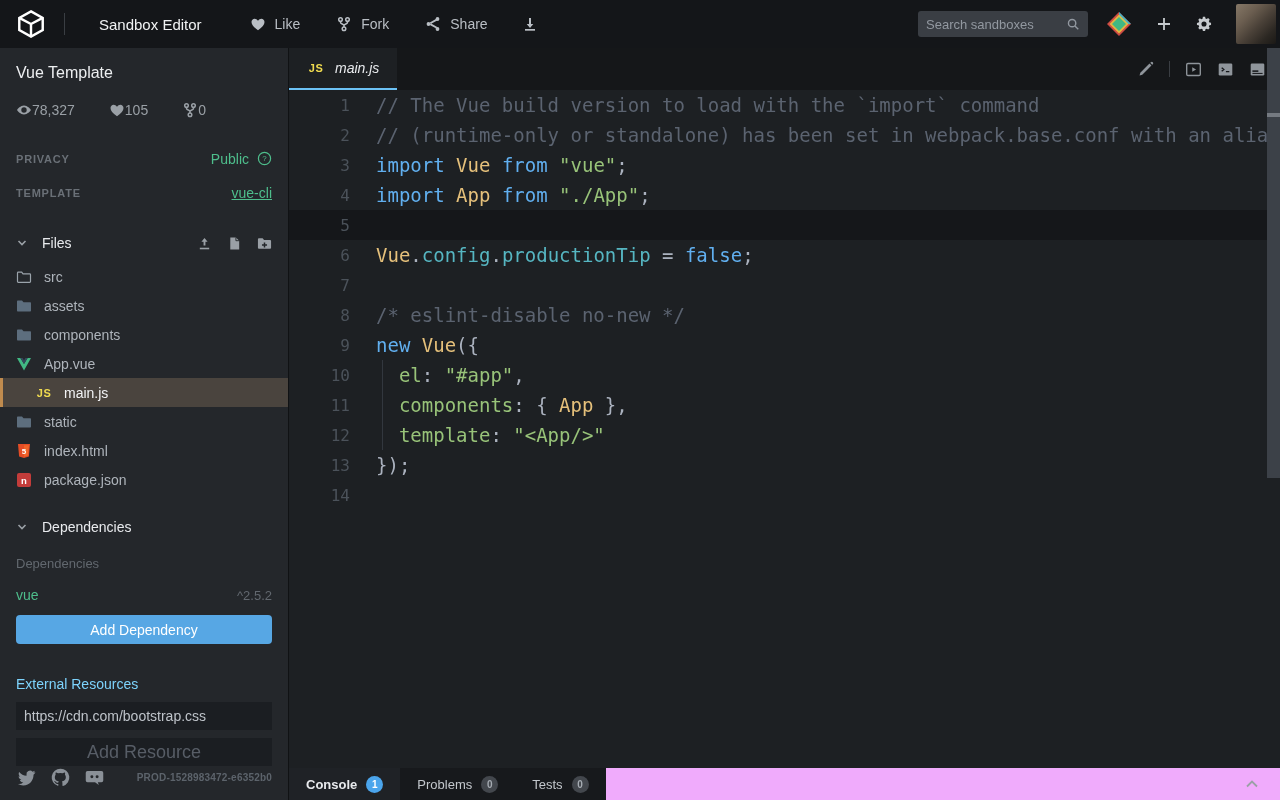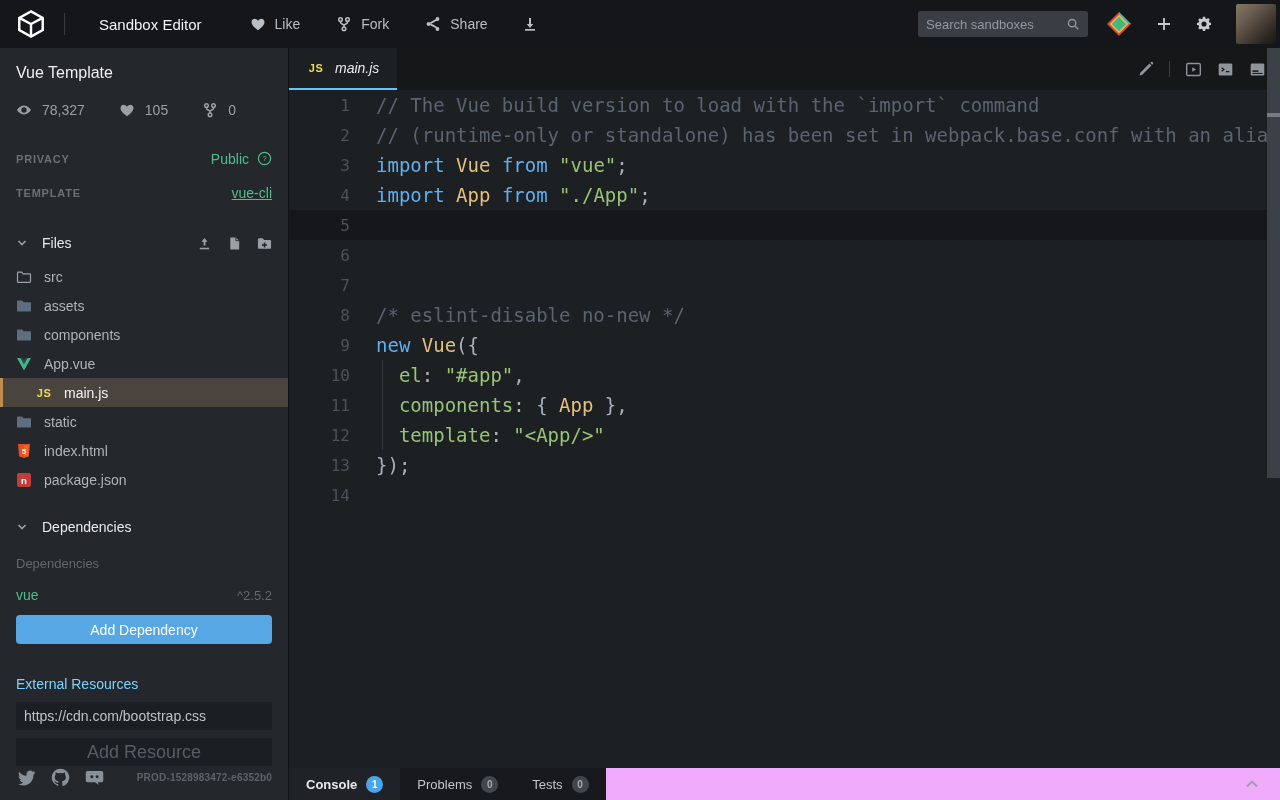--- a/index.html
+++ b/index.html
@@ -30,21 +30,21 @@
 .patron{width:26px;height:26px;margin-left:18px;cursor:pointer}
 .tb-ic{width:16px;height:16px;color:#C6CACE;margin-left:24px;cursor:pointer}
 .avatar{width:40px;height:40px;margin-left:24px;margin-right:4px;cursor:pointer;border-radius:2px;
  background:linear-gradient(135deg,#867867 0%,#6b5e50 30%,#4a4138 55%,#2b2722 80%,#1b1916 100%);}
 
 
 .sidebar{position:absolute;top:48px;left:0;width:288px;bottom:0;background:var(--sidebar)}
 .sb-inner{padding:0 16px}
 .sb-title{padding-top:16px;font-size:16px;color:#EDEFF1}
 .sb-stats{display:flex;gap:34px;margin-top:20px;align-items:center;color:#9AA0A6;font-size:14px}
-.stat{display:flex;gap:10px;align-items:flex-start}
+.stat{display:flex;align-items:flex-start}
 .stat .ico{width:16px;height:16px;color:#9AA0A6}
 .meta{margin-top:24px}
 .meta-row{display:flex;justify-content:space-between;align-items:center;height:34px}
 .meta-label{color:#6A7077;font-size:11px;font-weight:bold;letter-spacing:.8px}
 .meta-value{color:var(--green);font-size:14px;display:flex;gap:8px;cursor:pointer}
 .meta-value .u{text-decoration:underline}
 .q-ico{width:15px;height:15px;color:var(--green)}
 .section-header{display:flex;align-items:center;margin-top:18px;height:30px;color:#E8EAED;font-size:14px}
 .chev{width:12px;height:12px;color:#9AA0A6;margin-right:14px;cursor:pointer}
 .sh-icons{margin-left:auto;display:flex;gap:15px}
@@ -410,21 +410,21 @@
           </span>
         </div>
     </div>
 
     <div class="code">
         <div class="crow"><span class="ln">1</span><span class="ctext"><span class="cm">// The Vue build version to load with the `import` command</span></span></div>
         <div class="crow"><span class="ln">2</span><span class="ctext"><span class="cm">// (runtime-only or standalone) has been set in webpack.base.conf with an alias.</span></span></div>
         <div class="crow"><span class="ln">3</span><span class="ctext"><span class="kw">import</span><span class="pl"> </span><span class="ty">Vue</span><span class="pl"> </span><span class="kw">from</span><span class="pl"> </span><span class="st">"vue"</span><span class="pl">;</span></span></div>
         <div class="crow"><span class="ln">4</span><span class="ctext"><span class="kw">import</span><span class="pl"> </span><span class="ty">App</span><span class="pl"> </span><span class="kw">from</span><span class="pl"> </span><span class="st">"./App"</span><span class="pl">;</span></span></div>
         <div class="crow hl"><span class="ln">5</span><span class="ctext"></span></div>
-        <div class="crow"><span class="ln">6</span></div>
+        <div class="crow"><span class="ln">6</span><span class="ctext"><span class="ty">Vue</span><span class="pl">.</span><span class="cy">config</span><span class="pl">.</span><span class="cy">productionTip</span><span class="pl"> = </span><span class="kw">false</span><span class="pl">;</span></span></div>
         <div class="crow"><span class="ln">7</span><span class="ctext"></span></div>
         <div class="crow"><span class="ln">8</span><span class="ctext"><span class="cm">/* eslint-disable no-new */</span></span></div>
         <div class="crow"><span class="ln">9</span><span class="ctext"><span class="kw">new</span><span class="pl"> </span><span class="ty">Vue</span><span class="pl">({</span></span></div>
         <div class="crow"><span class="guide"></span><span class="ln">10</span><span class="ctext"><span class="pl">  </span><span class="st">el</span><span class="pl">: </span><span class="st">"#app"</span><span class="pl">,</span></span></div>
         <div class="crow"><span class="guide"></span><span class="ln">11</span><span class="ctext"><span class="pl">  </span><span class="st">components</span><span class="pl">: { </span><span class="ty">App</span><span class="pl"> },</span></span></div>
         <div class="crow"><span class="guide"></span><span class="ln">12</span><span class="ctext"><span class="pl">  </span><span class="st">template</span><span class="pl">: </span><span class="st">"&lt;App/&gt;"</span></span></div>
         <div class="crow"><span class="ln">13</span><span class="ctext"><span class="pl">});</span></span></div>
         <div class="crow"><span class="ln">14</span><span class="ctext"></span></div>
       </div>
 

